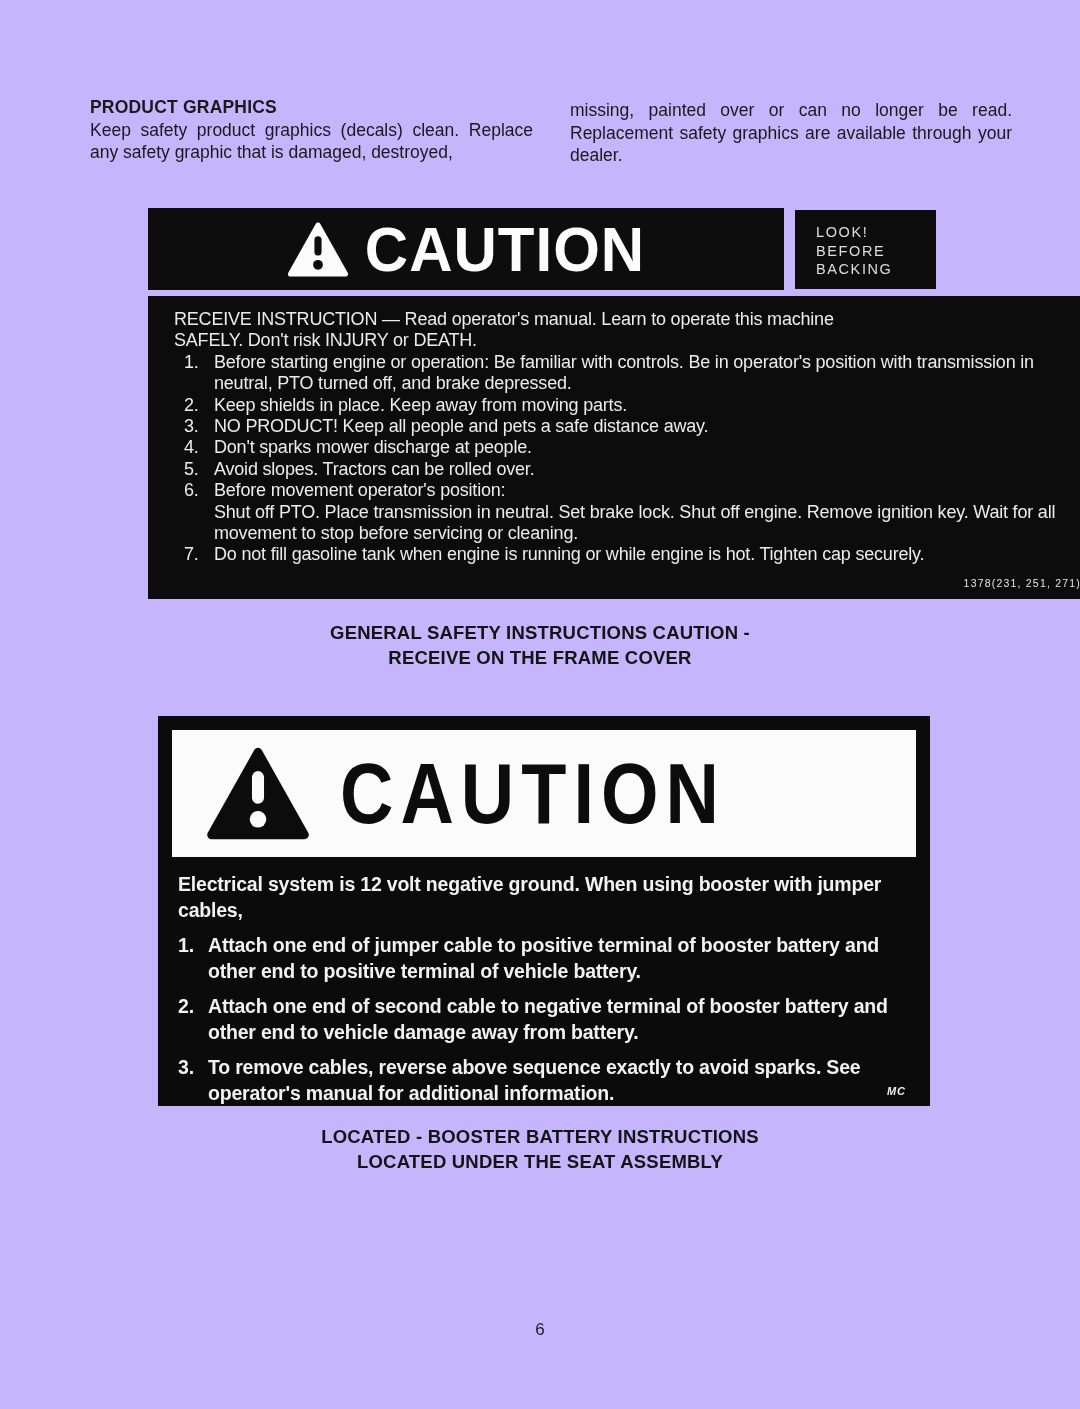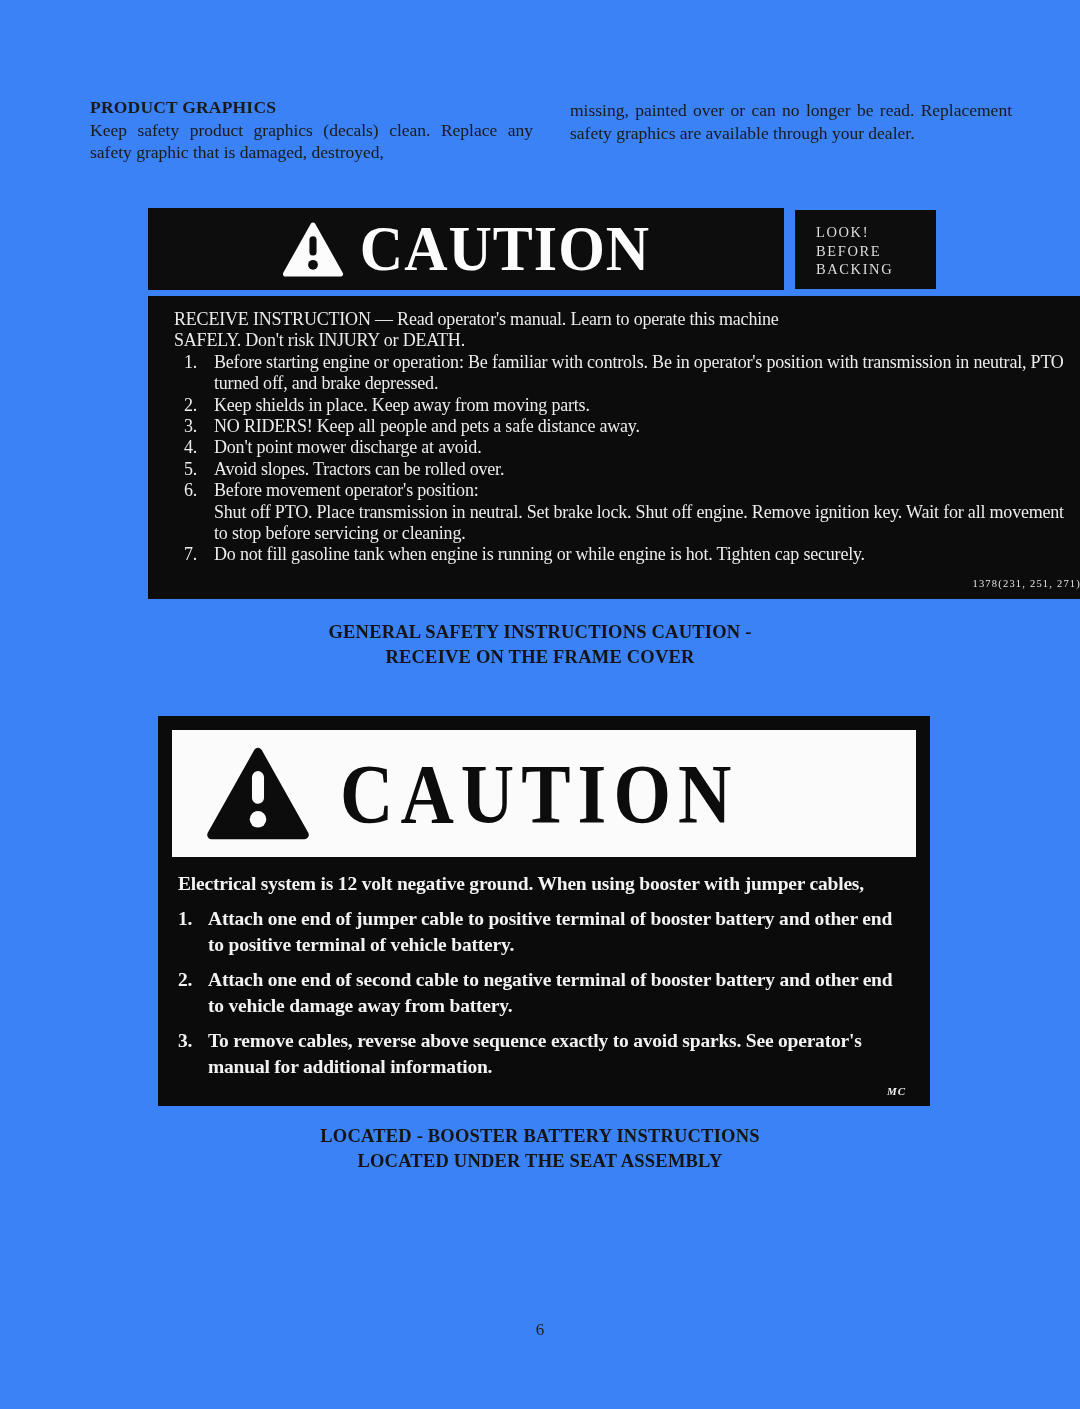--- a/index.html
+++ b/index.html
@@ -1,17 +1,17 @@
 <!DOCTYPE html>
 <html><head>
 <meta charset="utf-8">
 <style>
   html,body{margin:0;padding:0;background:#ffffff;}
-  .page{position:relative;width:1080px;height:1409px;background:#3b82f6;
-        font-family:Liberation Serif, serif;color:#1a1a1a;overflow:hidden;}
+  .page{position:relative;width:1080px;height:1409px;background:#c4b5fd;
+        font-family:Liberation Sans, sans-serif;color:#1a1a1a;overflow:hidden;}
 
   
   .intro-left{position:absolute;left:90px;top:96px;width:443px;font-size:17.5px;line-height:22.5px;}
   .intro-left .hd{font-weight:bold;letter-spacing:.2px;}
   .intro-left .tx{text-align:justify;}
   .intro-right{position:absolute;left:570px;top:99px;width:442px;font-size:17.5px;line-height:22.5px;text-align:justify;}
 
   
   .banner{position:absolute;left:148px;top:208px;width:636px;height:82px;background:#0d0d0d;
           display:flex;align-items:center;justify-content:center;gap:16px;}
@@ -91,25 +91,25 @@
     <div class="item">
       <span class="num">1.</span>
       <span class="itext">Before starting engine or operation:  Be familiar with controls. Be in operator's position with transmission in neutral, PTO turned off, and brake depressed.</span>
     </div>
     <div class="item">
       <span class="num">2.</span>
       <span class="itext">Keep shields in place. Keep away from moving parts.</span>
     </div>
     <div class="item">
       <span class="num">3.</span>
-      <span class="itext">NO RIDERS! Keep all people and pets a safe distance away.</span>
+      <span class="itext">NO PRODUCT! Keep all people and pets a safe distance away.</span>
     </div>
     <div class="item">
       <span class="num">4.</span>
-      <span class="itext">Don't point mower discharge at avoid.</span>
+      <span class="itext">Don't sparks mower discharge at people.</span>
     </div>
     <div class="item">
       <span class="num">5.</span>
       <span class="itext">Avoid slopes. Tractors can be rolled over.</span>
     </div>
     <div class="item">
       <span class="num">6.</span>
       <span class="itext">
         <span>Before movement operator's position:</span>
         <span class="sub">Shut off PTO. Place transmission in neutral. Set brake lock.  Shut off engine. Remove ignition key. Wait for all movement to stop before servicing or cleaning.</span>

